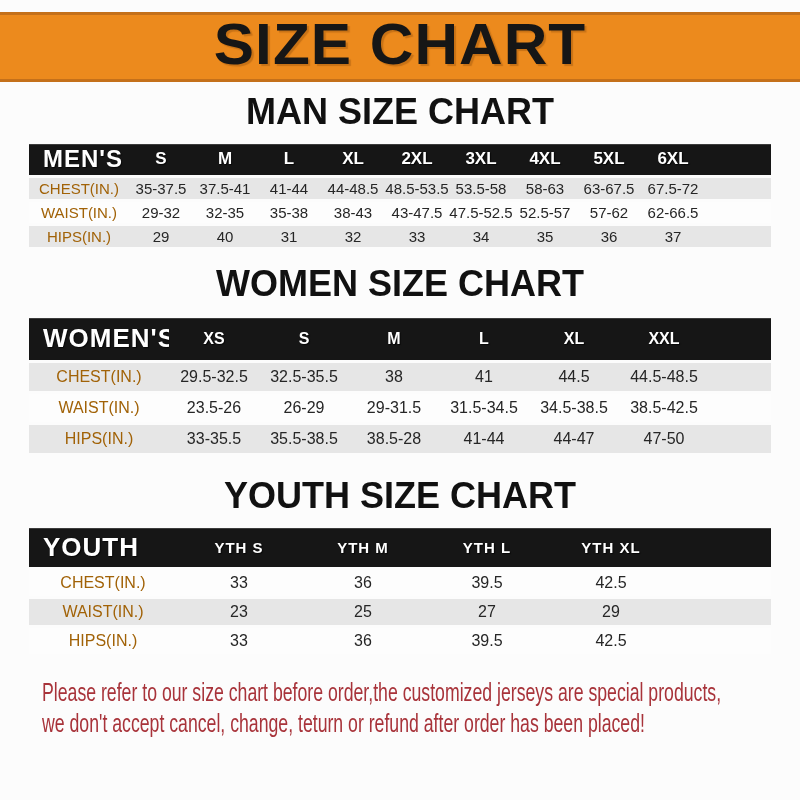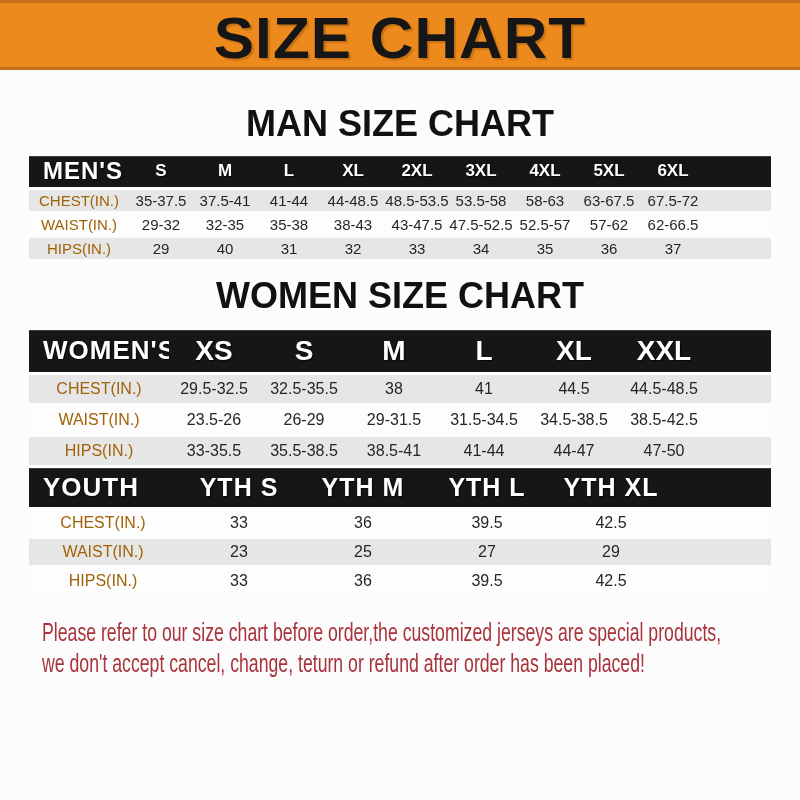--- a/index.html
+++ b/index.html
@@ -11,22 +11,23 @@
     font-family: "Liberation Sans", sans-serif;
     overflow: hidden;
   }
   .banner {
     box-sizing: border-box;
     height: 70px;
     background: #ec8a1d;
     border-top: 3px solid #c4701a;
     border-bottom: 3px solid #c4701a;
     display: flex;
-    align-items: flex-end;
+    align-items: flex-start;
     justify-content: center;
+    margin-top: 12px;
   }
   .banner h1 {
     margin: 0;
     font-size: 58px;
     line-height: 58px;
     font-weight: bold;
     letter-spacing: 1px;
     color: #161616;
     transform: scaleX(1.04);
     text-shadow: 2px 2px 1px rgba(90,45,0,0.25);
@@ -35,21 +36,21 @@
   .section-heading {
     margin: 0;
     text-align: center;
     font-weight: bold;
     font-size: 36px;
     line-height: 40px;
     color: #111;
     letter-spacing: 0px;
     white-space: nowrap;
   }
-  .section-men .section-heading    { margin: 34px 0 12px; }
+  .section-men .section-heading    { margin: 10px 0 12px; }
   .section-women .section-heading  { margin: 14px 12px 14px; }
   .section-youth .section-heading  { margin: 20px 0 12px; }
 
   table.size-table {
     width: 742px;
     margin: 0 auto;
     border-collapse: collapse;
     table-layout: fixed;
   }
   table.size-table thead tr {
@@ -84,28 +85,28 @@
   
   .t-men thead tr { height: 32px; margin-top: 16px; }
   .t-men thead th.corner { font-size: 24px; }
   .t-men thead th.col-head { font-size: 17px; }
   .t-men tbody tr { height: 24px; }
   .t-men tbody th, .t-men tbody td { font-size: 15px; }
 
   
   .t-women thead tr { height: 44px; }
   .t-women thead th.corner { font-size: 26px; }
-  .t-women thead th.col-head { font-size: 28px; }
+  .t-women thead th.col-head { font-size: 16px; }
   .t-women tbody tr { height: 31px; }
   .t-women tbody th, .t-women tbody td { font-size: 16px; }
 
   
   .t-youth thead tr { height: 40px; }
   .t-youth thead th.corner { font-size: 26px; letter-spacing: 3px; }
-  .t-youth thead th.col-head { font-size: 25px; letter-spacing: 1px; }
+  .t-youth thead th.col-head { font-size: 15px; letter-spacing: 1px; }
   .t-youth tbody tr { height: 29px; }
   .t-youth tbody th, .t-youth tbody td { font-size: 16px; }
 
   .footer-notice {
     margin: 20px 0 0 42px;
   }
   .footer-notice p {
     margin: 0;
     color: #a8333a;
     font-size: 26px;
@@ -240,30 +241,31 @@
             <td>29-31.5</td>
             <td>31.5-34.5</td>
             <td>34.5-38.5</td>
             <td>38.5-42.5</td>
             <td></td>
           </tr>
           <tr class="band">
             <th class="row-label">HIPS(IN.)</th>
             <td>33-35.5</td>
             <td>35.5-38.5</td>
-            <td>38.5-41</td>
+            <td>38.5-28</td>
             <td>41-44</td>
             <td>44-47</td>
             <td>47-50</td>
             <td></td>
           </tr>
         </tbody>
       </table>
     </section>
     <section class="section-youth">
+      <h2 class="section-heading">YOUTH SIZE CHART</h2>
       <table class="size-table t-youth">
         <colgroup>
           <col style="width: 148px;">
           <col style="width: 124px;">
           <col style="width: 124px;">
           <col style="width: 124px;">
           <col style="width: 124px;">
           <col>
         </colgroup>
         <thead>

